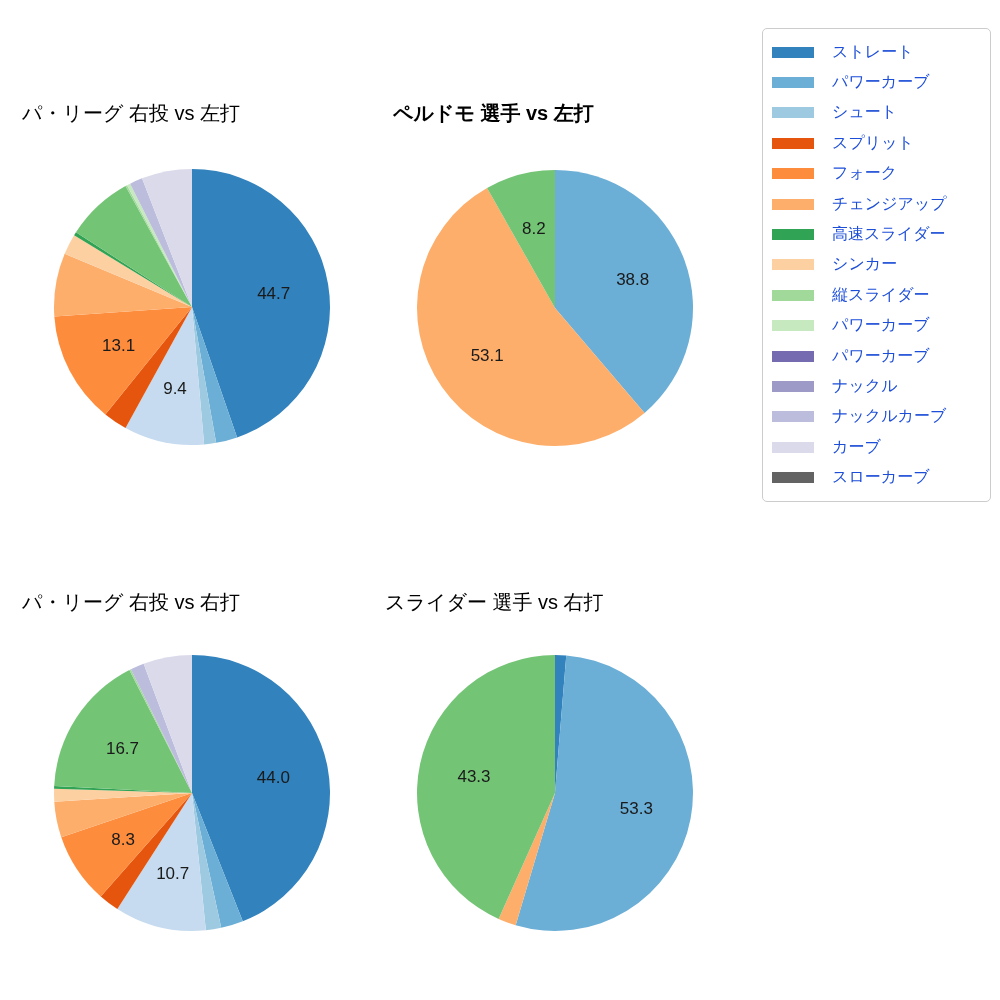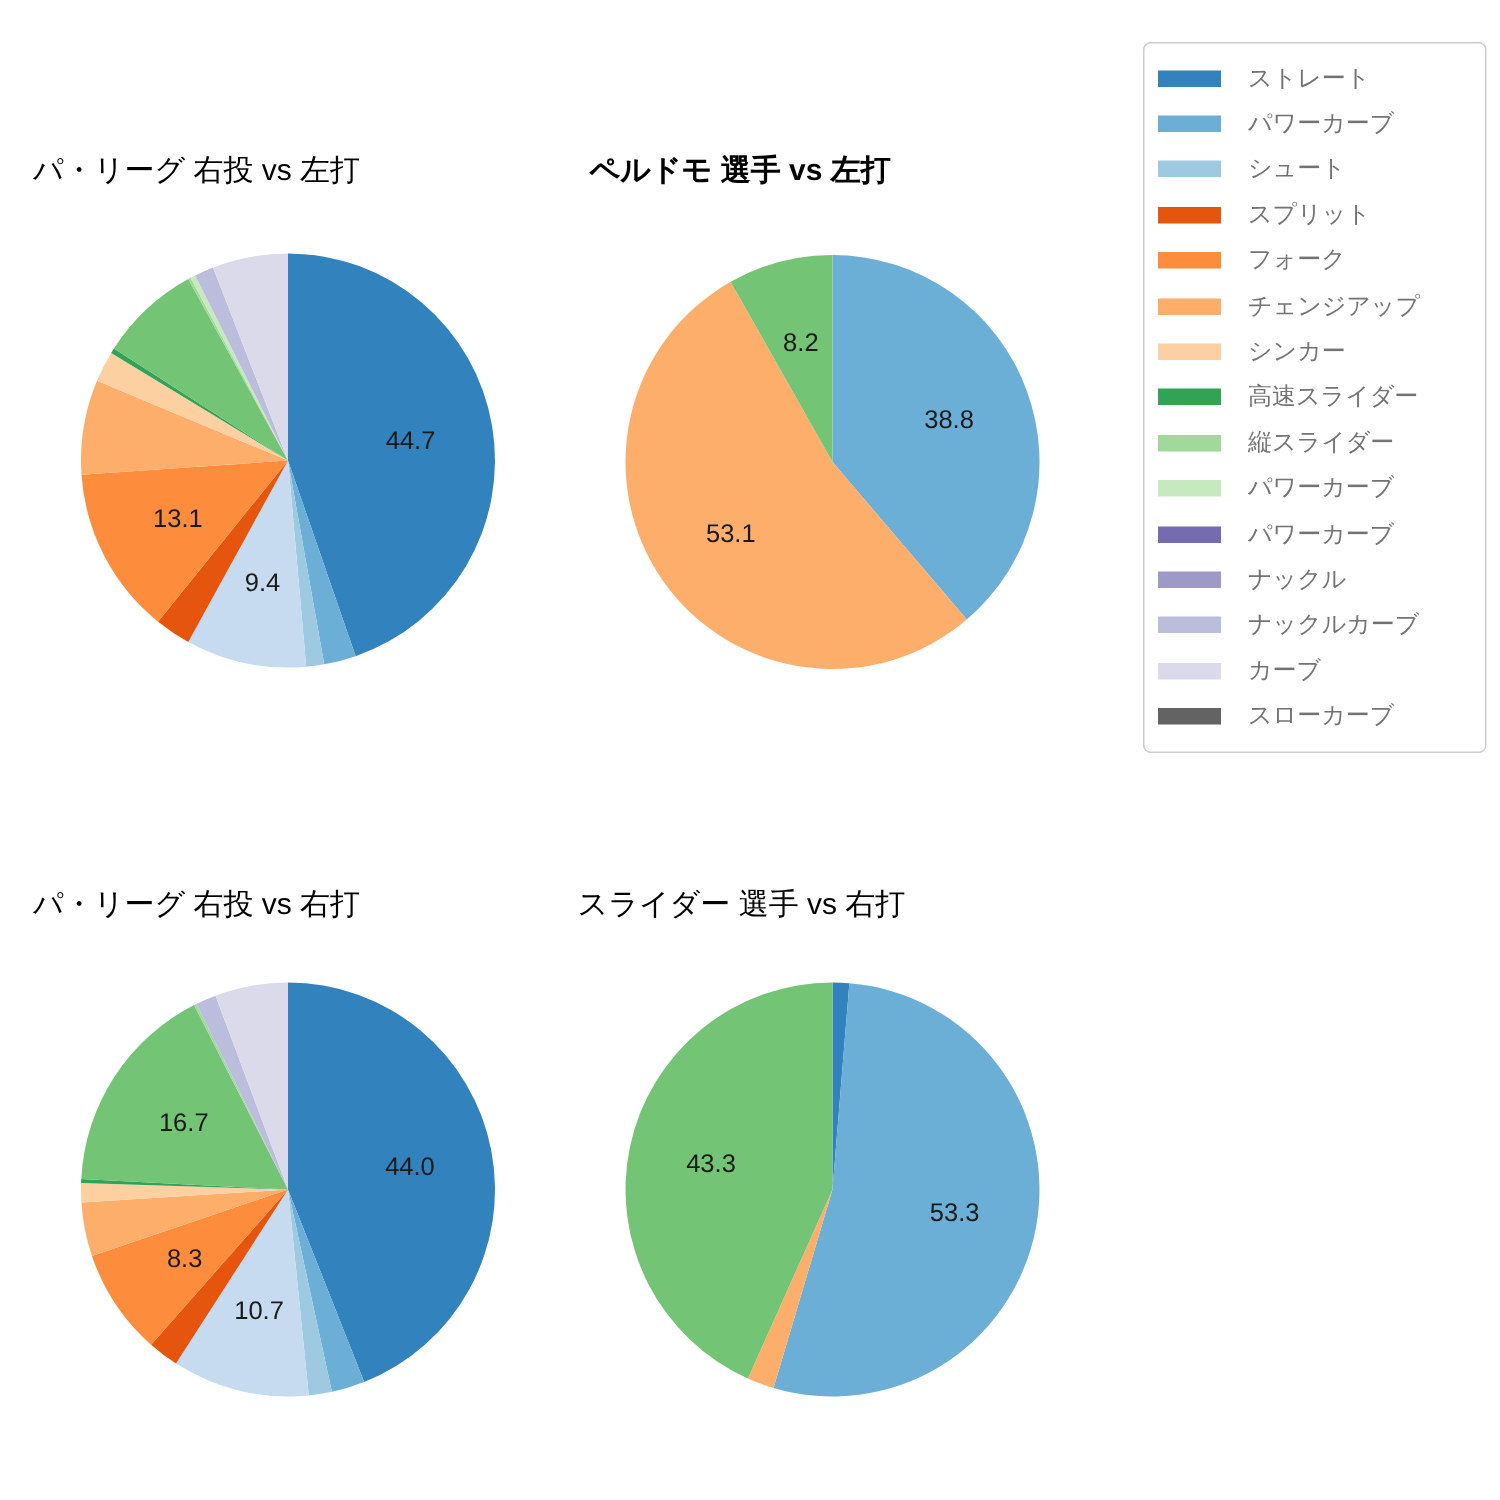--- a/index.html
+++ b/index.html
@@ -57,21 +57,21 @@
     height: 30.4px;
   }
   .legend-swatch {
     width: 42px;
     height: 11px;
     flex: 0 0 42px;
     margin-right: 18px;
   }
   .legend-label {
     font-size: 16px;
-    color: #737373;
+    color: #1d4ed8;
     white-space: nowrap;
   }
 </style>
 </head>
 <body>
 
 <div id="figure">
 
   <div class="chart chart0">
     <div class="chart-title">パ・リーグ 右投 vs 左打</div>
@@ -162,28 +162,28 @@
       </div>
       <div class="legend-row">
         <span class="legend-swatch" style="background: rgb(253, 141, 60);"></span>
         <span class="legend-label">フォーク</span>
       </div>
       <div class="legend-row">
         <span class="legend-swatch" style="background: rgb(253, 174, 107);"></span>
         <span class="legend-label">チェンジアップ</span>
       </div>
       <div class="legend-row">
+        <span class="legend-swatch" style="background: rgb(49, 163, 84);"></span>
+        <span class="legend-label">高速スライダー</span>
+      </div>
+      <div class="legend-row">
         <span class="legend-swatch" style="background: rgb(253, 208, 162);"></span>
         <span class="legend-label">シンカー</span>
       </div>
       <div class="legend-row">
-        <span class="legend-swatch" style="background: rgb(49, 163, 84);"></span>
-        <span class="legend-label">高速スライダー</span>
-      </div>
-      <div class="legend-row">
         <span class="legend-swatch" style="background: rgb(161, 217, 155);"></span>
         <span class="legend-label">縦スライダー</span>
       </div>
       <div class="legend-row">
         <span class="legend-swatch" style="background: rgb(199, 233, 192);"></span>
         <span class="legend-label">パワーカーブ</span>
       </div>
       <div class="legend-row">
         <span class="legend-swatch" style="background: rgb(117, 107, 177);"></span>
         <span class="legend-label">パワーカーブ</span>

